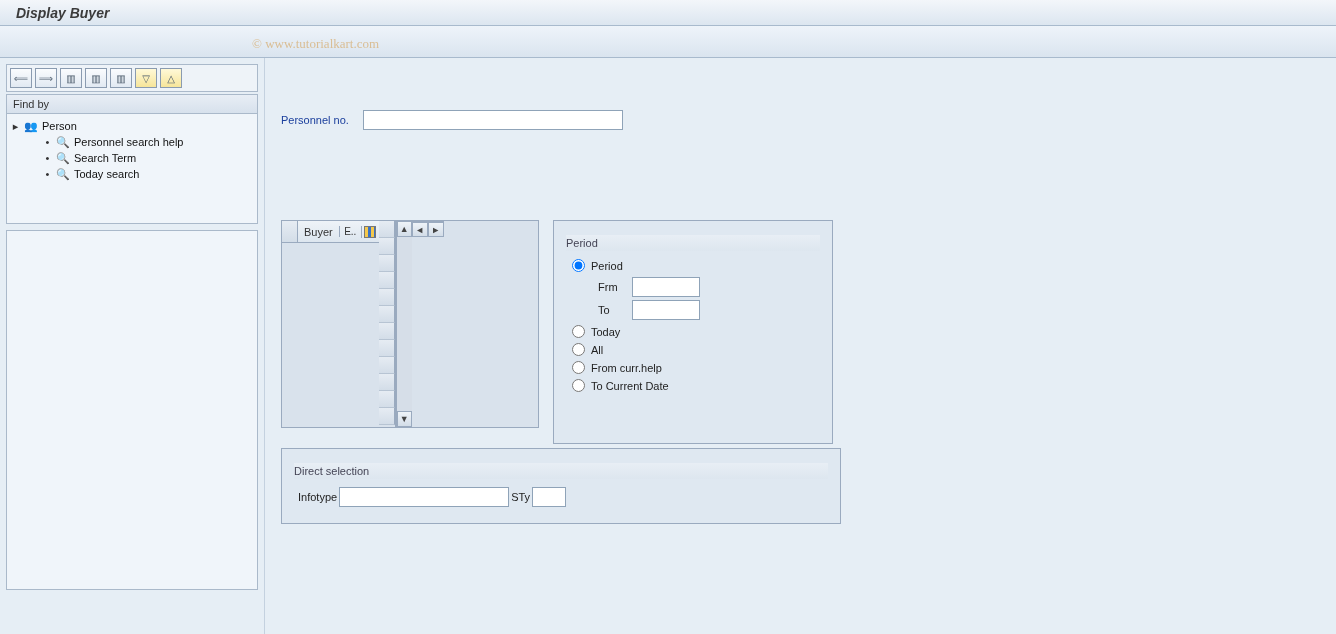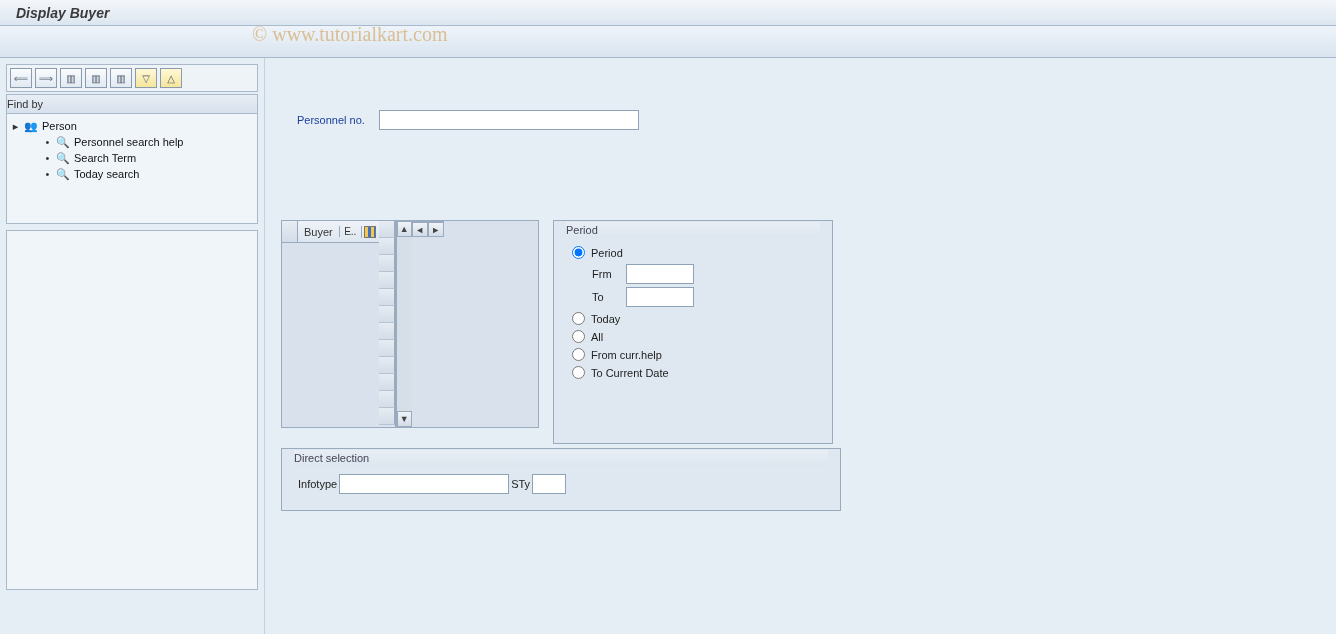--- a/index.html
+++ b/index.html
@@ -52,21 +52,21 @@
     border: 1px solid #8a9bb0;
     background: linear-gradient(#fafcfe,#e1e9f2);
     display: flex; align-items: center; justify-content: center;
     font-size: 10px; color: #4a5a6a;
     cursor: pointer;
   }
   .nav-btn.yellow { background: linear-gradient(#fff9d8,#f6e59a); }
   .findby-header {
     background: linear-gradient(#e8eef5,#d7e1ec);
     border: 1px solid #aab9ca;
-    padding: 3px 0;
+    padding: 3px 6px;
     color: #333;
   }
   .tree {
     border: 1px solid #aab9ca;
     border-top: none;
     background: #f0f5fa;
     padding: 4px 4px 40px 4px;
     min-height: 110px;
   }
   .tree-row {
@@ -84,21 +84,21 @@
     margin-top: 6px;
     border: 1px solid #aab9ca;
     background: #f0f5fa;
     height: 360px;
   }
   .content {
     flex: 1;
     padding: 10px 16px;
     position: relative;
   }
-  .field-row { display:flex; align-items:center; gap: 14px; margin: 42px 0 14px 16px; }
+  .field-row { display:flex; align-items:center; gap: 14px; margin: 42px 0 14px 0; }
   .field-label { color:#1a3e9c; }
   .text-input {
     border: 1px solid #8fa3b8;
     background: #fff;
     height: 20px;
     padding: 2px 4px;
     font-size: 11px;
   }
   .panels-row { display:flex; gap: 14px; align-items:flex-start; margin-top: 90px;}
   .table-panel {
@@ -138,53 +138,53 @@
     border-left:1px solid #9aaabf;
   }
   .vscroll .arrow { height:16px; display:flex;align-items:center;justify-content:center; background:linear-gradient(#eef3f8,#d3dde8); border:1px solid #9aaabf; font-size:9px; color:#444;}
   .hscroll { height:16px; background:#d6dee8; border-top:1px solid #9aaabf; display:flex;}
   .hscroll .arrow { width:16px; display:flex;align-items:center;justify-content:center; background:linear-gradient(#eef3f8,#d3dde8); border:1px solid #9aaabf; font-size:9px;color:#444;}
   .hscroll .track { flex:1; }
 
   .group-box {
     border: 1px solid #9aaabf;
     background: #dfe8f1;
-    padding: 3px 12px 28px 12px;
+    padding: 16px 12px 28px 12px;
     position: relative;
   }
   .group-title {
     position: relative;
     top: -2px;
     color: #445;
     margin-bottom: 6px;
     background: linear-gradient(#e8eef5,#dde6ef);
     display:block;
     padding: 2px 0;
   }
   .period-box { width: 280px; min-height: 224px; }
   .radio-row { display:flex; align-items:center; gap:6px; margin: 5px 0 5px 6px; color:#222;}
   .radio-row input[type=radio]{ margin:0; }
   .sub-fields { margin-left: 26px; }
-  .sub-row { display:flex; align-items:center; gap:6px; margin: 3px 0;}
+  .sub-row { display:flex; align-items:center; gap:6px; margin: 3px 6px;}
   .sub-row label { width: 28px; text-align: left; color:#222; }
   .sub-row input { width: 68px; }
 
   .direct-box {
     width: 560px; margin-top: 4px; padding-bottom: 16px;
   }
   .direct-row { display:flex; align-items:center; gap: 2px; margin-top:4px; padding-left:4px;}
   .direct-row .lab { color:#222; }
   .direct-row .it-input { width: 170px; }
   .direct-row .sty-input { width: 34px; }
 
   .watermark {
     position: absolute;
-    left: 252px; top: 23px;
+    left: 252px; top: 36px;
     color: #d9b98a;
-    font-size: 20px;
+    font-size: 13px;
     font-family: Georgia, serif;
     opacity: 0.9;
     pointer-events: none;
   }
 </style>
 </head>
 <body>
 
 <div class="titlebar">
   <span>Display Buyer</span>

